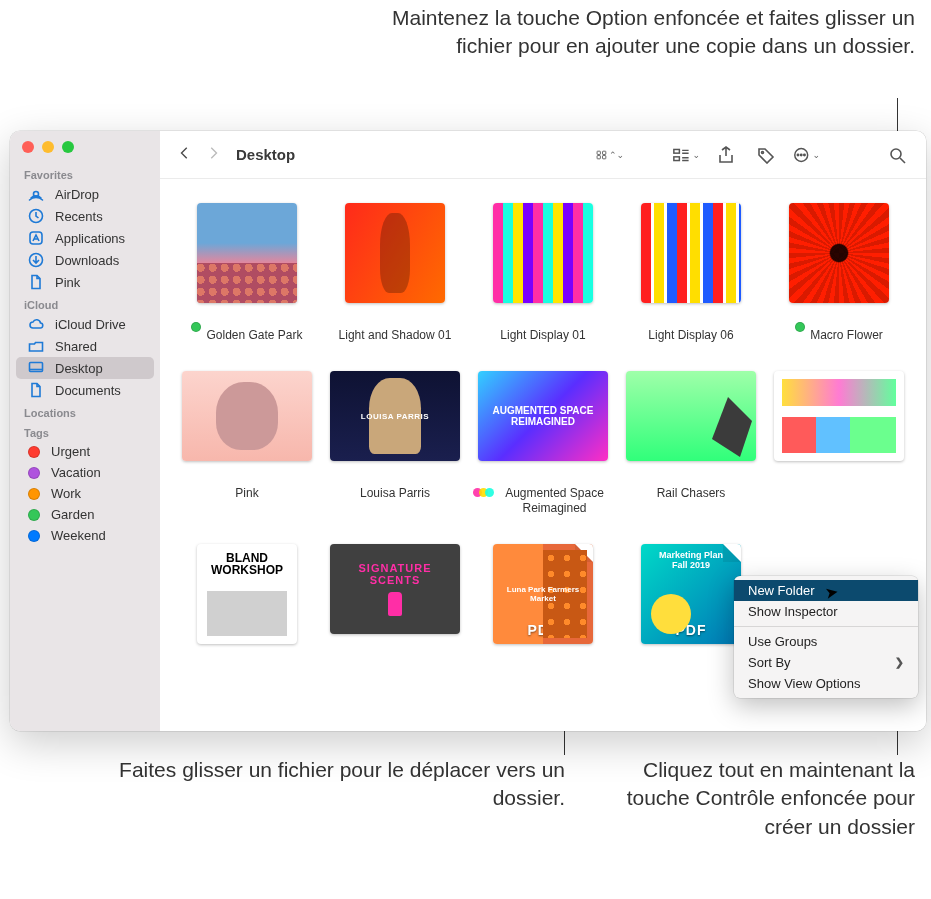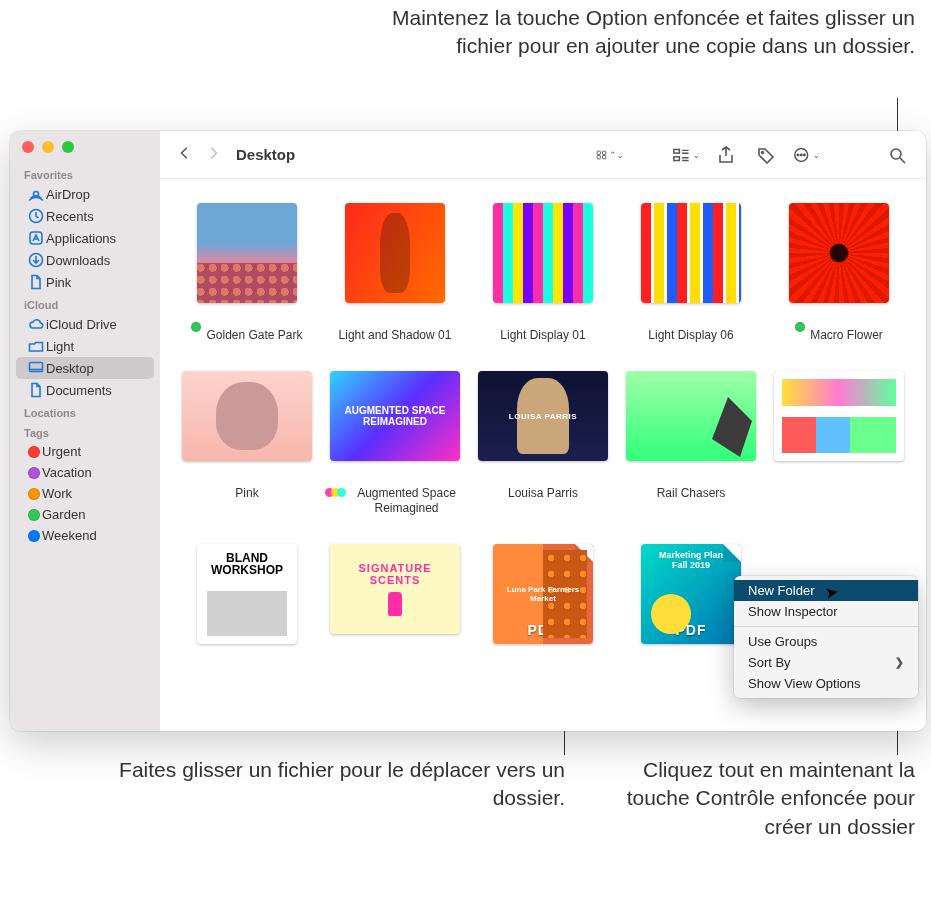--- a/index.html
+++ b/index.html
@@ -61,21 +61,21 @@
   .t-max { background: #28c840; }
   .sb-header {
     font-size: 11px;
     color: #8a8a8f;
     font-weight: 600;
     padding: 6px 6px 2px 14px;
   }
   .sb-item {
     display: flex;
     align-items: center;
-    gap: 2px;
+    gap: 11px;
     padding: 3px 8px 3px 12px;
     margin: 0 6px;
     border-radius: 5px;
     color: #333;
   }
   .sb-item.selected { background: #cfc9cc; }
   .sb-icon { width: 16px; height: 16px; flex: 0 0 16px; display:flex; align-items:center; justify-content:center; }
   .tag-dot {
     width: 12px; height: 12px; border-radius: 50%;
     border: 1px solid rgba(0,0,0,0.15);
@@ -205,21 +205,21 @@
   .th-augmented { background: linear-gradient(135deg,#32d0ff,#5a2eff,#ff2ec4); color:#fff; }
   .th-louisa { background: linear-gradient(#0e1233,#1a1f4e); color:#fff; font-size:8px; letter-spacing:0.5px;}
   .th-louisa::before{content:''; position:absolute; left:30%; top:8%; width:40%; height:84%; background:#c9a77a; border-radius:40% 40% 10% 10%;}
   .th-rail { background: linear-gradient(#9fffa9,#30ff7a);}
   .th-rail::before{content:''; position:absolute; right:4px; bottom:4px; width:40px; height:60px; background:#3b3b3b; clip-path: polygon(40% 0,100% 40%,70% 100%,0 70%);}
   .th-presentation { background: #fff; }
   .th-presentation::before{content:''; position:absolute; left:8px; top:8px; right:8px; height:30%; background: linear-gradient(90deg,#ffdf3c,#ff7bd3,#61ff9c);}
   .th-presentation::after{content:''; position:absolute; left:8px; bottom:8px; right:8px; height:40%; background: linear-gradient(90deg,#ff5a5a 30%, #61c1ff 30% 60%, #6bff8e 60%);}
   .th-bland { background:#fff; color:#000; font-size:12px; font-weight:800; line-height:1; padding:8px 4px 0 4px; justify-content:flex-start; align-items:flex-start;}
   .th-bland::after{content:''; position:absolute; left:10%; bottom:8%; width:80%; height:45%; background:#d0d0d0;}
-  .th-scents { background:#fef9c3; color:#ff2ea6; font-size:11px; font-weight:800; letter-spacing:1px; flex-direction:column; gap:6px;}
+  .th-scents { background:#404040; color:#ff2ea6; font-size:11px; font-weight:800; letter-spacing:1px; flex-direction:column; gap:6px;}
   .th-scents .b { width:14px;height:24px;background:#ff2ea6;border-radius:4px 4px 2px 2px;}
   .th-lunapark { background: linear-gradient(90deg,#ff8a3c 50%, #e7683a 50%); font-size:8px;}
   .th-lunapark::after{content:''; position:absolute; right:6px; top:6px; bottom:6px; width:44%; background: radial-gradient(#ff8a2a 30%, #c85814 31%) 0 0/16px 16px;}
   .th-marketing { background: linear-gradient(135deg,#00d9c8,#0077b6); color:#fff; font-size:9px; padding:6px; justify-content:flex-start; align-items:flex-start;}
   .th-marketing::after{content:''; position:absolute; left:10%; bottom:10%; width:40px; height:40px; background:#ffde3c; border-radius:50%;}
   .tag-red{background:#ff3b30;} .tag-purple{background:#af52de;} .tag-orange{background:#ff9500;}
   .tag-green{background:#34c759;} .tag-blue{background:#007aff;}
   .trio { display:inline-flex; gap:-2px;}
   .trio span{ width:9px;height:9px;border-radius:50%; margin-left:-3px; opacity:0.9;}
   svg { stroke: #1f7ad6; fill: none; stroke-width:1.6; }
@@ -303,21 +303,21 @@
             </svg>
           </span>
         <span>iCloud Drive</span>
       </div>
       <div class="sb-item">
         <span class="sb-icon">
             <svg viewBox="0 0 16 16">
               <path d="M1.5 6h5l1-1.5h7v8.5h-13z"></path>
             </svg>
           </span>
-        <span>Light</span>
+        <span>Shared</span>
       </div>
       <div class="sb-item selected">
         <span class="sb-icon">
             <svg viewBox="0 0 16 16">
               <rect x="1.5" y="2.5" width="13" height="9" rx="1"></rect>
               <path d="M1.5 9.5h13"></path>
             </svg>
           </span>
         <span>Desktop</span>
       </div>
@@ -451,41 +451,41 @@
                 <span class="fname">Macro Flower</span>
               </div>
             </div>
             <div class="file">
               <div class="thumb th-pink wide"></div>
               <div class="fname-row">
                 <span class="fname">Pink</span>
               </div>
             </div>
             <div class="file">
+              <div class="thumb th-louisa wide">
+                <span style="position: relative; z-index: 2; padding: 0px 4px;">LOUISA PARRIS</span>
+              </div>
+              <div class="fname-row">
+                <span class="fname">Louisa Parris</span>
+              </div>
+            </div>
+            <div class="file">
               <div class="thumb th-augmented wide">
                 <span style="position: relative; z-index: 2; padding: 0px 4px;">AUGMENTED SPACE REIMAGINED</span>
               </div>
               <div class="fname-row">
                 <span class="trio">
                   <span style="background: rgb(255, 46, 166);"></span>
                   <span style="background: rgb(255, 222, 0);"></span>
                   <span style="background: rgb(25, 255, 224);"></span>
                 </span>
                 <span class="fname">Augmented Space Reimagined</span>
               </div>
             </div>
             <div class="file">
-              <div class="thumb th-louisa wide">
-                <span style="position: relative; z-index: 2; padding: 0px 4px;">LOUISA PARRIS</span>
-              </div>
-              <div class="fname-row">
-                <span class="fname">Louisa Parris</span>
-              </div>
-            </div>
-            <div class="file">
               <div class="thumb th-rail wide"></div>
               <div class="fname-row">
                 <span class="fname">Rail Chasers</span>
               </div>
             </div>
             <div class="file">
               <div class="thumb th-presentation wide"></div>
               <div class="fname-row">
                 <span class="fname"></span>
               </div>

